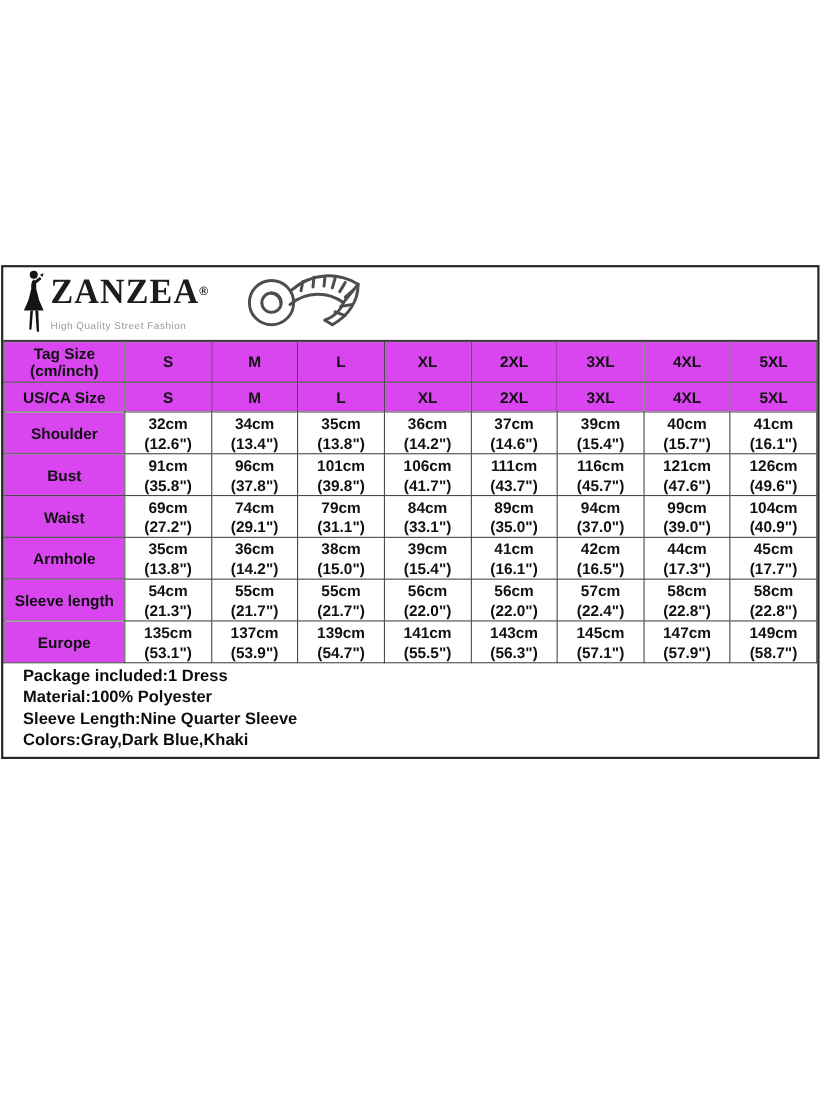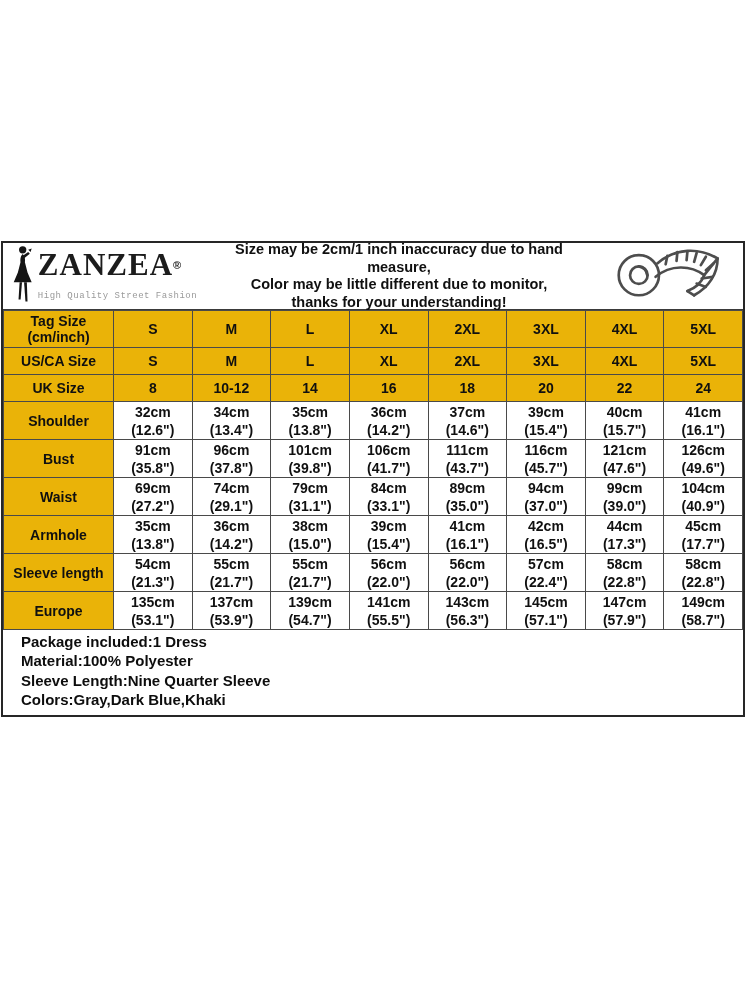--- a/index.html
+++ b/index.html
@@ -15,30 +15,30 @@
   
   .band { display:flex; align-items:center; height:66px; border-bottom:1px solid #3a3a3a; }
   .logo { width:200px; display:flex; align-items:center; justify-content:center; gap:3px; flex-shrink:0; }
   .logo-txt { display:flex; flex-direction:column; align-items:flex-start; }
   .brand-row { display:flex; align-items:flex-end; line-height:28px; }
   .brand-name {
     font-family:"Liberation Serif", serif; font-weight:bold; font-size:31px;
     letter-spacing:1px; color:#1c1c1c; transform:scaleY(1.04);
   }
   .reg { font-size:11px; font-weight:bold; color:#1c1c1c; margin-top:-1px; }
-  .tagline { font-size:9px; color:#9a9a9a; letter-spacing:0.5px; margin-top:12px; white-space:nowrap;font-family:Liberation Mono, monospace; }
+  .tagline { font-size:9px; color:#9a9a9a; letter-spacing:0.5px; margin-top:12px; white-space:nowrap; }
   .disclaimer { flex:1; text-align:center; font-weight:bold; font-size:14.5px; line-height:17.5px; color:#101010; }
   .tape { width:148px; display:flex; justify-content:center; align-items:center; flex-shrink:0; }
   
   table { width:100%; border-collapse:collapse; table-layout:fixed; }
   td {
     border:1px solid #4a4a4a; text-align:center; vertical-align:middle;
     font-size:14px; font-weight:bold; color:#101010; padding:0; overflow:hidden;
   }
-  .g { background:#eab308; }
+  .g { background:#d946ef; }
   tr.hr1 { height:37px; }
   tr.hr1 td div { line-height:16px; }
   tr.hr  { height:27px; }
   tr.mr  { height:38px;margin-left:41px; }
   tr.mr td div { line-height:18px; }
   
   .pinfo { padding:2px 6px 5px 18px; }
   .pinfo div { font-size:15px; font-weight:bold; line-height:19.4px; color:#0d0d0d; }
 </style>
 </head>
@@ -60,25 +60,20 @@
           </g>
         </svg>
       </span>
       <div class="logo-txt">
         <div class="brand-row">
           <span class="brand-name">ZANZEA</span>
           <span class="reg">®</span>
         </div>
         <div class="tagline">High Quality Street Fashion</div>
       </div>
-    </div>
-    <div class="disclaimer">
-      <div>Size may be 2cm/1 inch inaccuracy due to hand measure,</div>
-      <div>Color may be little different due to monitor,</div>
-      <div>thanks for your understanding!</div>
     </div>
     <div class="tape">
       <svg width="118" height="62" viewBox="0 0 132 74" aria-hidden="true">
         <g fill="none" stroke="#4d4d4d" stroke-width="3.2" stroke-linecap="round" stroke-linejoin="round">
           <circle cx="30" cy="36" r="24"></circle>
           <circle cx="30" cy="36" r="10.5"></circle>
           <path d="M30 25.5 q9 1.5 10 10.5"></path>
           <path d="M52 22 C74 3 102 3 124 16 C124 34 114 50 96 60"></path>
           <path d="M50 38 C68 23 92 24 108 36 C105 44 98 51 88 55"></path>
           <path d="M124 16 L108 36"></path>
@@ -127,31 +122,20 @@
         <td class="g">US/CA Size</td>
         <td class="g">S</td>
         <td class="g">M</td>
         <td class="g">L</td>
         <td class="g">XL</td>
         <td class="g">2XL</td>
         <td class="g">3XL</td>
         <td class="g">4XL</td>
         <td class="g">5XL</td>
       </tr>
-      <tr class="hr">
-        <td class="g">UK Size</td>
-        <td class="g">8</td>
-        <td class="g">10-12</td>
-        <td class="g">14</td>
-        <td class="g">16</td>
-        <td class="g">18</td>
-        <td class="g">20</td>
-        <td class="g">22</td>
-        <td class="g">24</td>
-      </tr>
 
       <tr class="mr">
         <td class="g">Shoulder</td>
         <td>
             <div>32cm</div>
             <div>(12.6")</div>
           </td>
         <td>
             <div>34cm</div>
             <div>(13.4")</div>

